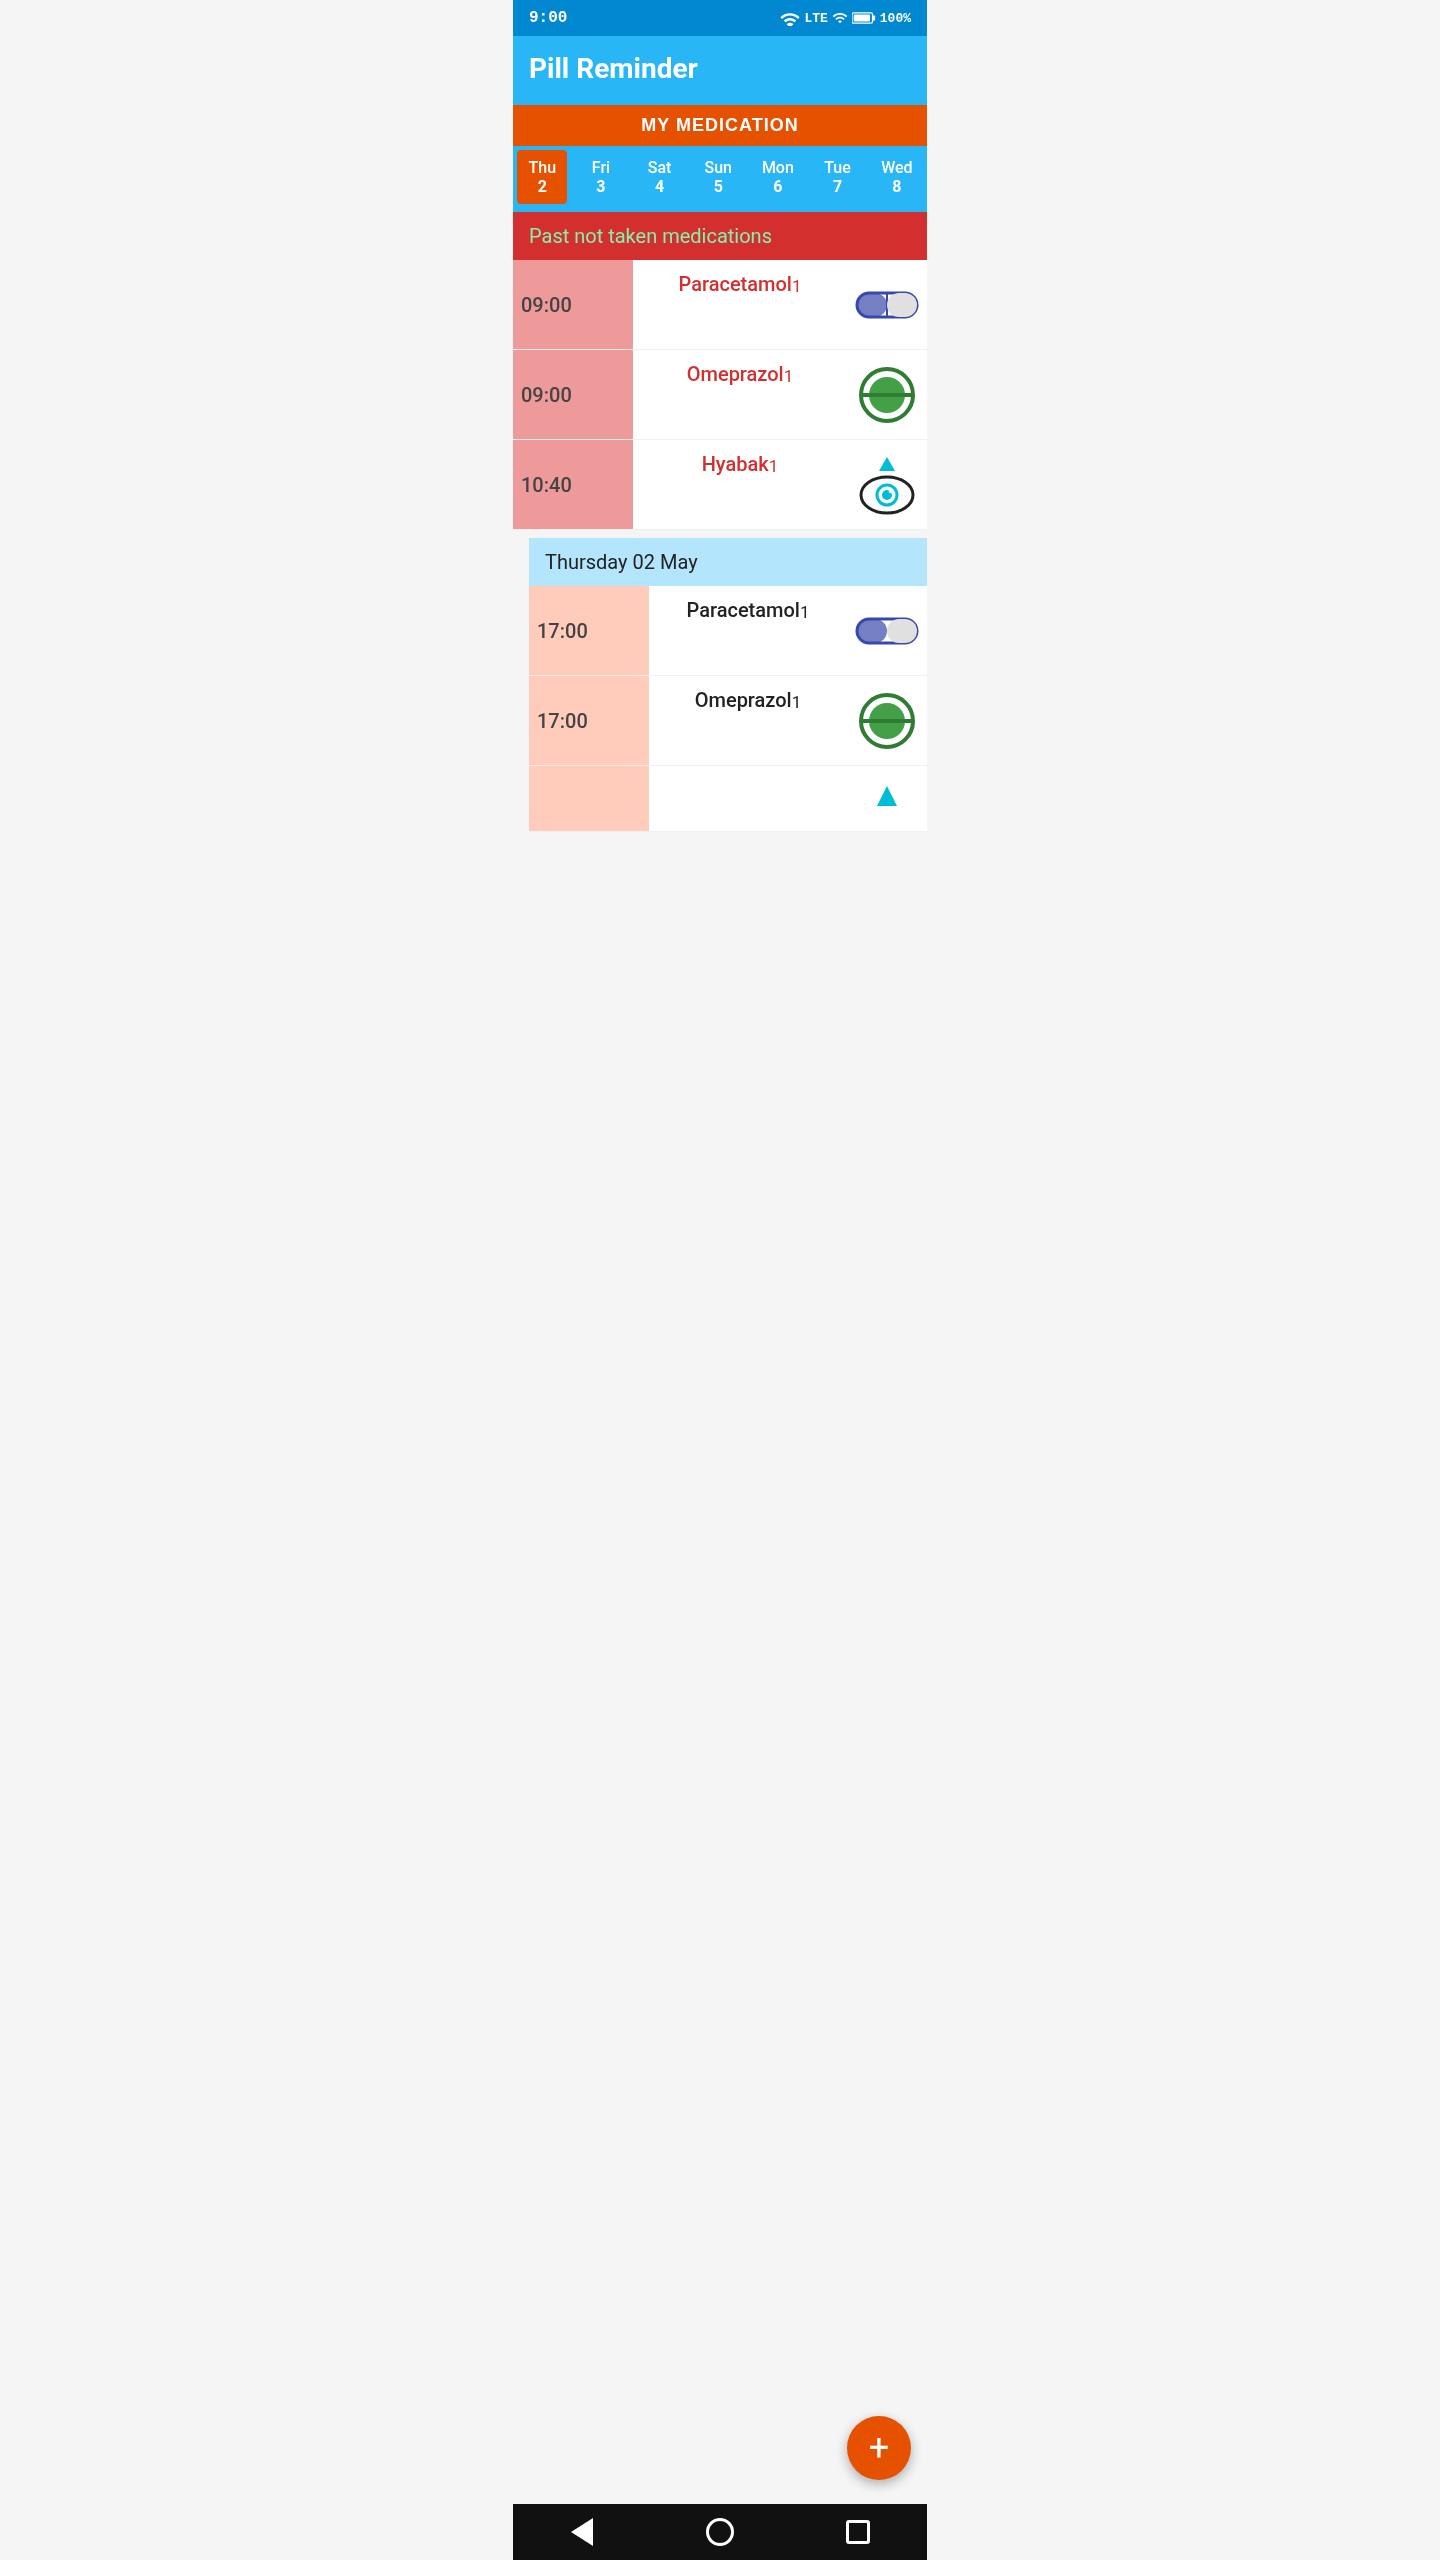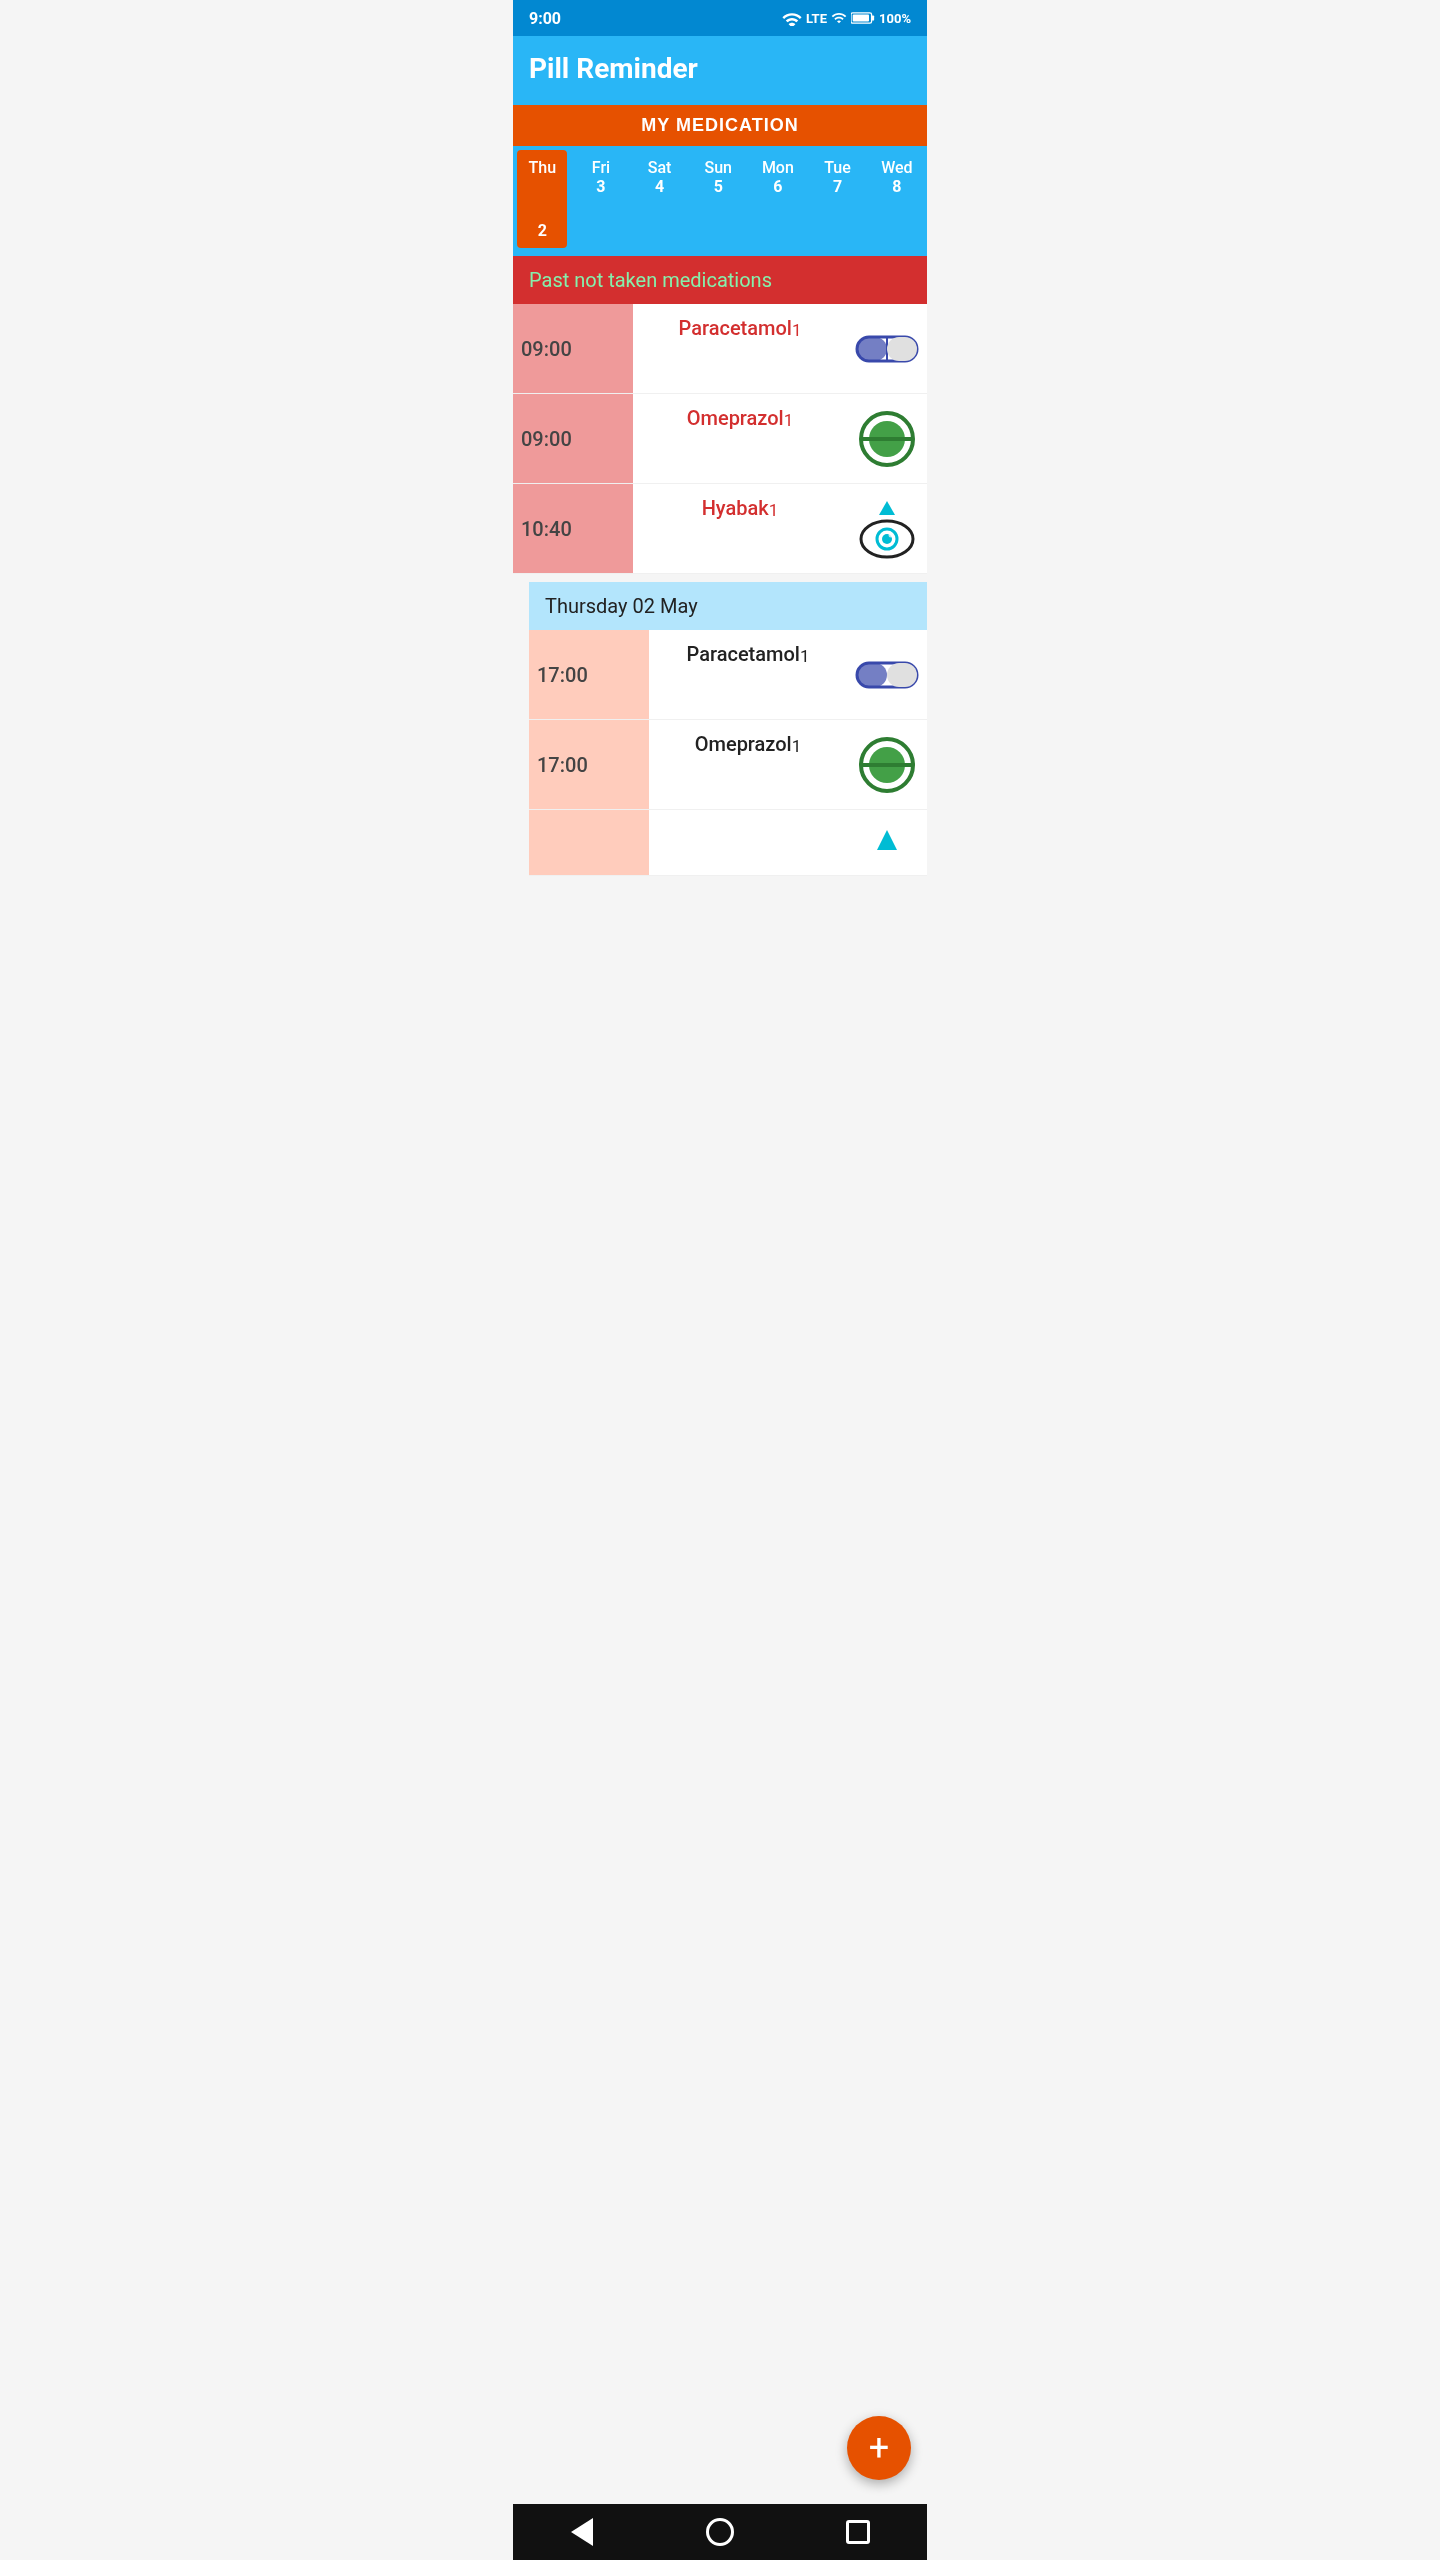--- a/index.html
+++ b/index.html
@@ -15,20 +15,21 @@
     }
 
     
     .status-bar {
       background: #0288d1;
       display: flex;
       justify-content: space-between;
       align-items: center;
       padding: 8px 16px;
       height: 36px;
+      font-family: Liberation Mono, monospace;
     }
     .status-time {
       color: white;
       font-size: 16px;
       font-weight: bold;
     }
     .status-icons {
       display: flex;
       align-items: center;
       gap: 4px;
@@ -76,21 +77,20 @@
       align-items: center;
       color: white;
       padding: 8px 10px;
       border-radius: 4px;
       cursor: pointer;
       min-width: 50px;
     }
     .day-item.active {
       background: #e65100;
       border-radius: 4px;
-      gap: 44px;
     }
     .day-name {
       font-size: 16px;
       font-weight: 500;
     }
     .day-num {
       font-size: 16px;
       font-weight: bold;
     }
 

